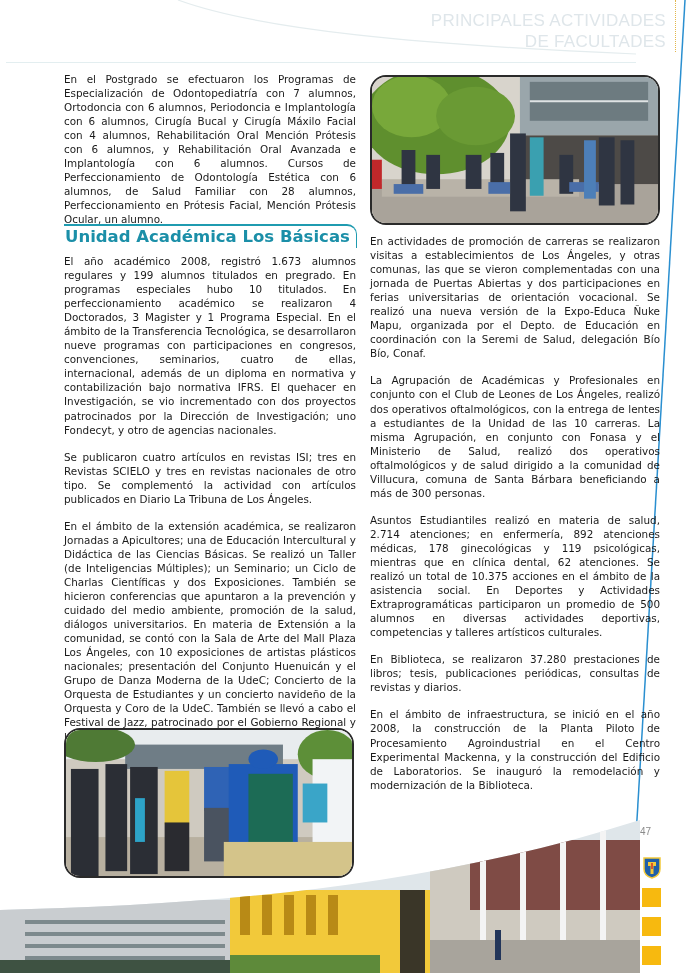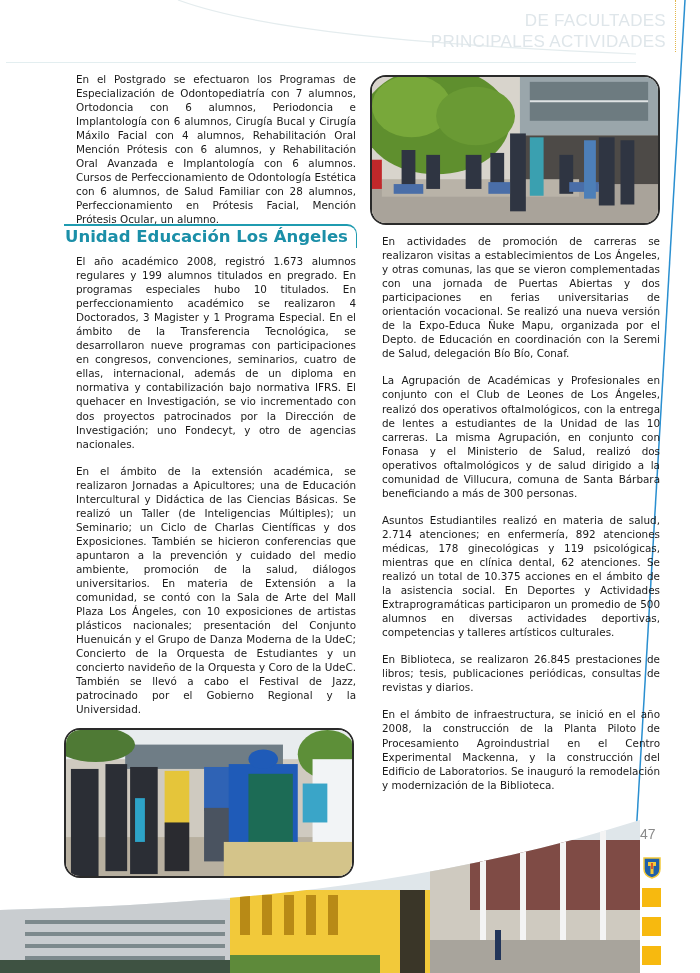--- a/index.html
+++ b/index.html
@@ -17,21 +17,21 @@
   .header-curve { position: absolute; left: 0; top: 0; width: 700px; height: 80px; }
   .header-rule {
     position: absolute; left: 6px; top: 62px; width: 630px; height: 1px; background: #e3eef0;
   }
   .dotted-line {
     position: absolute; left: 675px; top: 0px; height: 52px; border-left: 1px dotted #e3b64a;
   }
   .blue-diag { position: absolute; left: 0; top: 0; width: 700px; height: 973px; pointer-events: none; }
 
   .col { position: absolute; font-size: 10.4px; line-height: 14.05px; text-align: justify; }
-  .col p { margin: 0 0 13px 12px; }
+  .col p { margin: 0 0 13px 0; }
   .col-left { left: 64px; top: 72px; width: 292px; }
   .col-left-2 { left: 64px; top: 254px; width: 292px; }
   .col-right { left: 370px; top: 234px; width: 290px; }
 
   .section-heading {
     position: absolute; left: 64px; top: 224px; width: 293px; height: 24px;
     border-top: 2px solid #1f9bb0; border-right: 1.5px solid #1f9bb0;
     border-top-right-radius: 10px; box-sizing: border-box;
   }
   .section-heading span {
@@ -43,60 +43,61 @@
     box-sizing: border-box;
   }
   .photo-top { left: 370px; top: 75px; width: 290px; height: 150px; }
   .photo-bottom { left: 64px; top: 728px; width: 290px; height: 150px; }
   .photo svg { display: block; width: 100%; height: 100%; }
 
   .bottom-banner { position: absolute; left: 0; top: 820px; width: 640px; height: 153px; }
 
   .page-number {
     position: absolute; left: 640px; top: 826px; font-family: "Liberation Sans", sans-serif;
-    font-size: 14px; color: #8a8a8a;
+    font-size: 10px; color: #8a8a8a;
   }
   .crest { position: absolute; left: 643px; top: 857px; width: 18px; height: 22px; }
   .yellow-square { position: absolute; left: 642px; width: 19px; height: 19px; background: #f7b90f; }
 </style>
 </head>
 <body>
 
 <svg class="header-curve" viewBox="0 0 700 80">
   <path d="M178 0 C 260 30, 420 45, 636 54" fill="none" stroke="#e4ecee" stroke-width="1.2"></path>
 </svg>
 <div class="header-rule"></div>
 <div class="dotted-line"></div>
 <div class="header-title">
+  <div>PRINCIPALES ACTIVIDADES</div>
   <div>DE FACULTADES</div>
-  <div>PRINCIPALES ACTIVIDADES</div>
 </div>
 
 <svg class="blue-diag" viewBox="0 0 700 973">
   <line x1="685" y1="0" x2="628" y2="973" stroke="#2a8fd0" stroke-width="1.5"></line>
 </svg>
 
 <div class="col col-left">
   <p>En el Postgrado se efectuaron los Programas de Especialización de Odontopediatría con 7 alumnos, Ortodoncia con 6 alumnos, Periodoncia e Implantología con 6 alumnos, Cirugía Bucal y Cirugía Máxilo Facial con 4 alumnos, Rehabilitación Oral Mención Prótesis con 6 alumnos, y Rehabilitación Oral Avanzada e Implantología con 6 alumnos. Cursos de Perfeccionamiento de Odontología Estética con 6 alumnos, de Salud Familiar con 28 alumnos, Perfeccionamiento en Prótesis Facial, Mención Prótesis Ocular, un alumno.</p>
 </div>
 
 <div class="section-heading">
-  <span>Unidad Educación Los Ángeles</span>
+  <span>Unidad Académica Los Básicas</span>
 </div>
 
 <div class="col col-left-2">
   <p>El año académico 2008, registró 1.673 alumnos regulares y 199 alumnos titulados en pregrado. En programas especiales hubo 10 titulados. En perfeccionamiento académico se realizaron 4 Doctorados, 3 Magister y 1 Programa Especial. En el ámbito de la Transferencia Tecnológica, se desarrollaron nueve programas con participaciones en congresos, convenciones, seminarios, cuatro de ellas, internacional, además de un diploma en normativa y contabilización bajo normativa IFRS. El quehacer en Investigación, se vio incrementado con dos proyectos patrocinados por la Dirección de Investigación; uno Fondecyt, y otro de agencias nacionales.</p>
+  <p>Se publicaron cuatro artículos en revistas ISI; tres en Revistas SCIELO y tres en revistas nacionales de otro tipo. Se complementó la actividad con artículos publicados en Diario La Tribuna de Los Ángeles.</p>
   <p>En el ámbito de la extensión académica, se realizaron Jornadas a Apicultores; una de Educación Intercultural y Didáctica de las Ciencias Básicas. Se realizó un Taller (de Inteligencias Múltiples); un Seminario; un Ciclo de Charlas Científicas y dos Exposiciones. También se hicieron conferencias que apuntaron a la prevención y cuidado del medio ambiente, promoción de la salud, diálogos universitarios. En materia de Extensión a la comunidad, se contó con la Sala de Arte del Mall Plaza Los Ángeles, con 10 exposiciones de artistas plásticos nacionales; presentación del Conjunto Huenuicán y el Grupo de Danza Moderna de la UdeC; Concierto de la Orquesta de Estudiantes y un concierto navideño de la Orquesta y Coro de la UdeC. También se llevó a cabo el Festival de Jazz, patrocinado por el Gobierno Regional y la Universidad.</p>
 </div>
 
 <div class="col col-right">
   <p>En actividades de promoción de carreras se realizaron visitas a establecimientos de Los Ángeles, y otras comunas, las que se vieron complementadas con una jornada de Puertas Abiertas y dos participaciones en ferias universitarias de orientación vocacional. Se realizó una nueva versión de la Expo-Educa Ñuke Mapu, organizada por el Depto. de Educación en coordinación con la Seremi de Salud, delegación Bío Bío, Conaf.</p>
   <p>La Agrupación de Académicas y Profesionales en conjunto con el Club de Leones de Los Ángeles, realizó dos operativos oftalmológicos, con la entrega de lentes a estudiantes de la Unidad de las 10 carreras. La misma Agrupación, en conjunto con Fonasa y el Ministerio de Salud, realizó dos operativos oftalmológicos y de salud dirigido a la comunidad de Villucura, comuna de Santa Bárbara beneficiando a más de 300 personas.</p>
   <p>Asuntos Estudiantiles realizó en materia de salud, 2.714 atenciones; en enfermería, 892 atenciones médicas, 178 ginecológicas y 119 psicológicas, mientras que en clínica dental, 62 atenciones. Se realizó un total de 10.375 acciones en el ámbito de la asistencia social. En Deportes y Actividades Extraprogramáticas participaron un promedio de 500 alumnos en diversas actividades deportivas, competencias y talleres artísticos culturales.</p>
-  <p>En Biblioteca, se realizaron 26.845 prestaciones de libros; tesis, publicaciones periódicas, consultas de revistas y diarios.</p>
+  <p>En Biblioteca, se realizaron 37.280 prestaciones de libros; tesis, publicaciones periódicas, consultas de revistas y diarios.</p>
   <p>En el ámbito de infraestructura, se inició en el año 2008, la construcción de la Planta Piloto de Procesamiento Agroindustrial en el Centro Experimental Mackenna, y la construcción del Edificio de Laboratorios. Se inauguró la remodelación y modernización de la Biblioteca.</p>
 </div>
 
 <div class="photo photo-top">
   <svg viewBox="0 0 290 150" preserveAspectRatio="none">
     <rect width="290" height="150" fill="#d8d4cc"></rect>
     <rect x="150" y="0" width="140" height="60" fill="#9aa6ab"></rect>
     <rect x="160" y="5" width="120" height="40" fill="#6d7b80"></rect>
     <line x1="160" y1="25" x2="280" y2="25" stroke="#dfe3e4" stroke-width="2"></line>
     <rect x="150" y="60" width="140" height="55" fill="#4d4a47"></rect>

